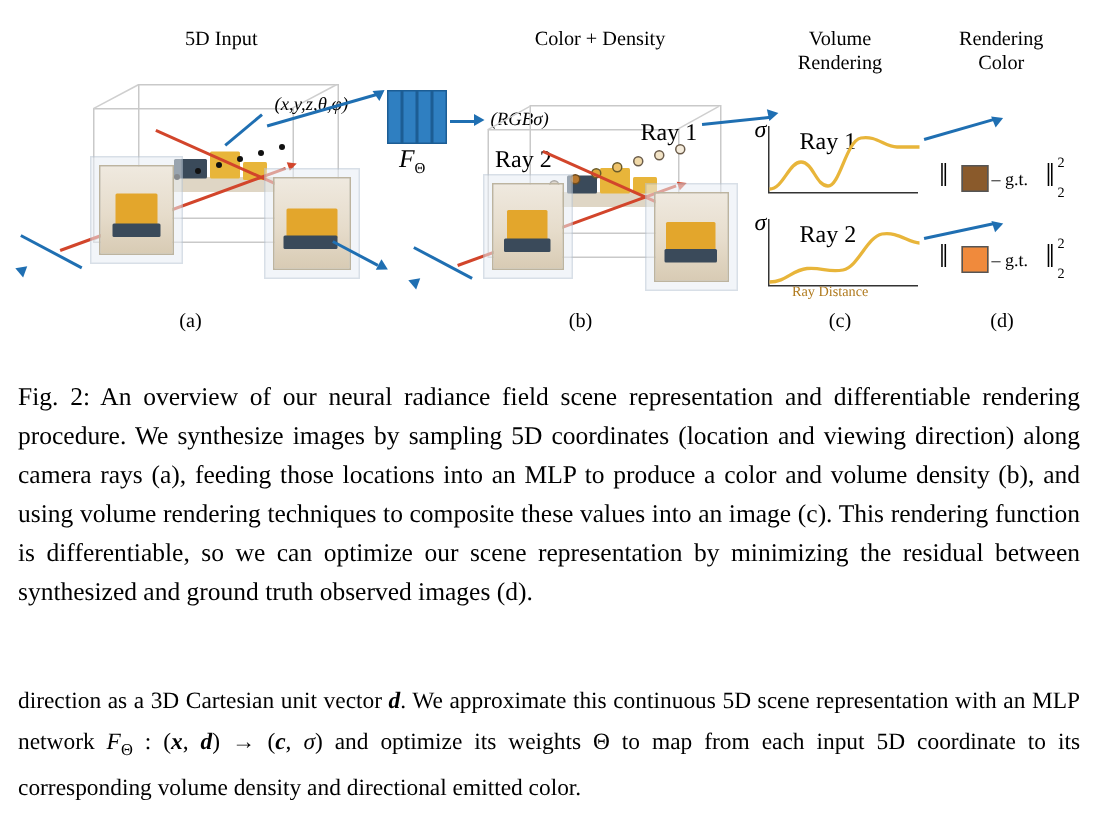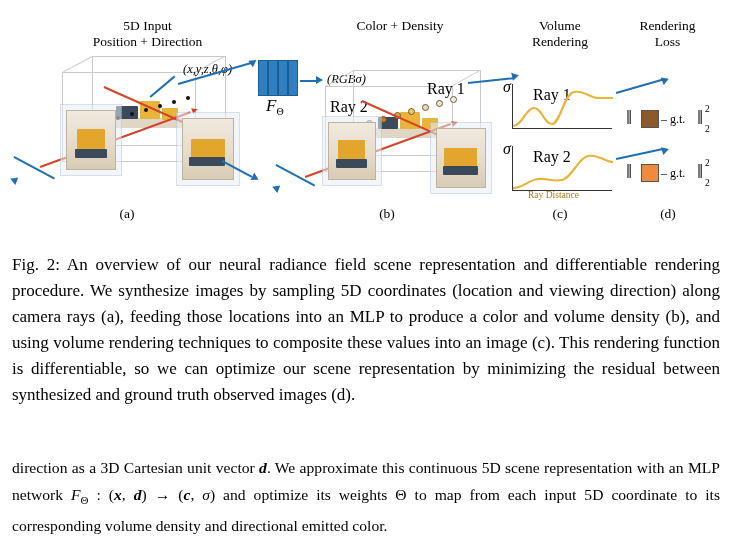--- a/index.html
+++ b/index.html
@@ -174,32 +174,31 @@
 </style>
 </head>
 <body>
 
 <div class="page">
 
   <div class="figure">
 
     <div class="panel-heading" style="left:40px; top:18px; width:215px;">
       <div>5D Input</div>
-      <div>Position + Direction</div>
     </div>
     <div class="panel-heading" style="left:300px; top:18px; width:200px;">
       <div>Color + Density</div>
     </div>
     <div class="panel-heading" style="left:505px; top:18px; width:110px;">
       <div>Volume</div>
       <div>Rendering</div>
     </div>
     <div class="panel-heading" style="left:615px; top:18px; width:105px;">
       <div>Rendering</div>
-      <div>Loss</div>
+      <div>Color</div>
     </div>
 
     <div class="wirebox" style="left:62px; top:72px; width:132px; height:88px;"></div>
     <div class="wirebox" style="left:92px; top:56px; width:132px; height:88px;"></div>
     <div class="wire-line" style="left:62px; top:72px; width:34px; transform:rotate(-28deg);"></div>
     <div class="wire-line" style="left:194px; top:72px; width:34px; transform:rotate(-28deg);"></div>
     <div class="wire-line" style="left:62px; top:160px; width:34px; transform:rotate(-28deg);"></div>
     <div class="wire-line" style="left:194px; top:160px; width:34px; transform:rotate(-28deg);"></div>
 
     <div class="lego-blob" style="left:104px; top:118px; width:80px; height:10px; background:#d9cfbb; opacity:.85;"></div>

